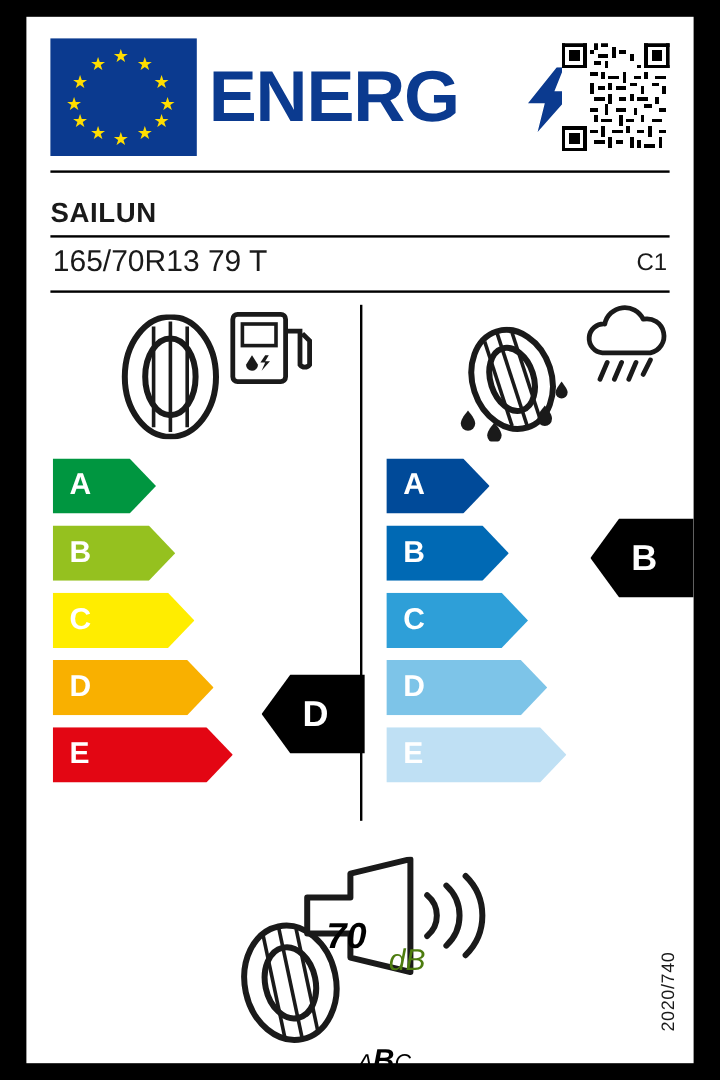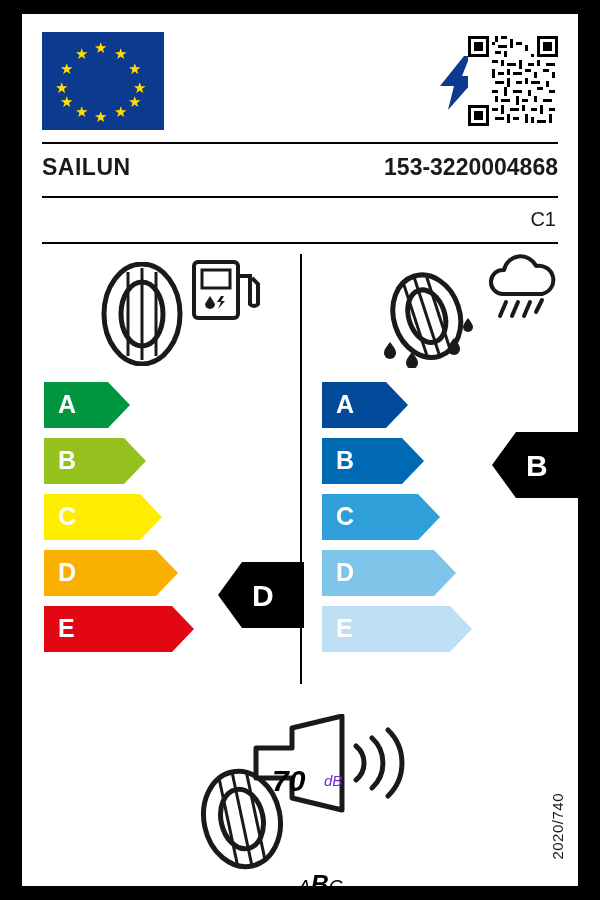--- a/index.html
+++ b/index.html
@@ -87,21 +87,21 @@
   .brand-row {
     position: absolute;
     left: 20px;
     top: 134px;
     width: 516px;
     height: 46px;
   }
   .brand {
     position: absolute;
     left: 0;
-    top: 6px;
+    top: 16px;
     font-size: 23px;
     font-weight: bold;
     color: #1a1a1a;
     letter-spacing: 0.5px;
   }
   .model {
     position: absolute;
     right: 0;
     top: 6px;
     font-size: 23px;
@@ -233,23 +233,23 @@
     position: absolute;
     left: 100px;
     top: 50px;
     font-size: 30px;
     font-weight: bold;
     color: #000;
   }
   .noise-unit {
     position: absolute;
     left: 152px;
-    top: 58px;
-    font-size: 15px;
-    color: #6d28d9;
+    top: 72px;
+    font-size: 25px;
+    color: #4d7c0f;
   }
   .noise-classes {
     position: absolute;
     left: 126px;
     top: 120px;
     font-size: 19px;
     color: #000;
     margin-top: 36px;
   }
   .noise-classes b {
@@ -282,20 +282,23 @@
       <span class="star" style="left:86px; top:62px;">★</span>
       <span class="star" style="left:72px; top:72px;">★</span>
       <span class="star" style="left:52px; top:77px;">★</span>
       <span class="star" style="left:33px; top:72px;">★</span>
       <span class="star" style="left:18px; top:62px;">★</span>
       <span class="star" style="left:13px; top:48px;">★</span>
       <span class="star" style="left:18px; top:29px;">★</span>
       <span class="star" style="left:33px; top:14px;">★</span>
     </div>
 
+    <div class="energ">
+      <span class="energ-text">ENERG</span>
+    </div>
 
     <div class="bolt">
       <svg width="38" height="54" viewBox="0 0 38 54">
         <polygon points="24,0 0,30 14,30 8,54 38,20 22,20 30,0" fill="#0b3a8f"></polygon>
       </svg>
     </div>
 
     <div class="qr">
       <svg width="90" height="90" viewBox="0 0 30 30" shape-rendering="crispEdges">
         <rect width="30" height="30" fill="#fff"></rect>
@@ -373,25 +376,25 @@
           <rect x="8" y="2" width="1" height="1"></rect>
             <rect x="21" y="6" width="1" height="1"></rect>
         </g>
       </svg>
     </div>
   </div>
   <div class="header-rule"></div>
 
   <div class="brand-row">
     <span class="brand">SAILUN</span>
-    <span class="model">153-3220004868</span>
   </div>
   <div class="brand-rule"></div>
 
   <div class="size-row">
+    <span class="size">165/70R13 79 T</span>
     <span class="class">C1</span>
   </div>
   <div class="size-rule"></div>
 
   <div class="mid-divider"></div>
 
   <div class="pictos">
 
     <div class="tyre-fuel">
       <svg width="84" height="104" viewBox="0 0 84 104">

